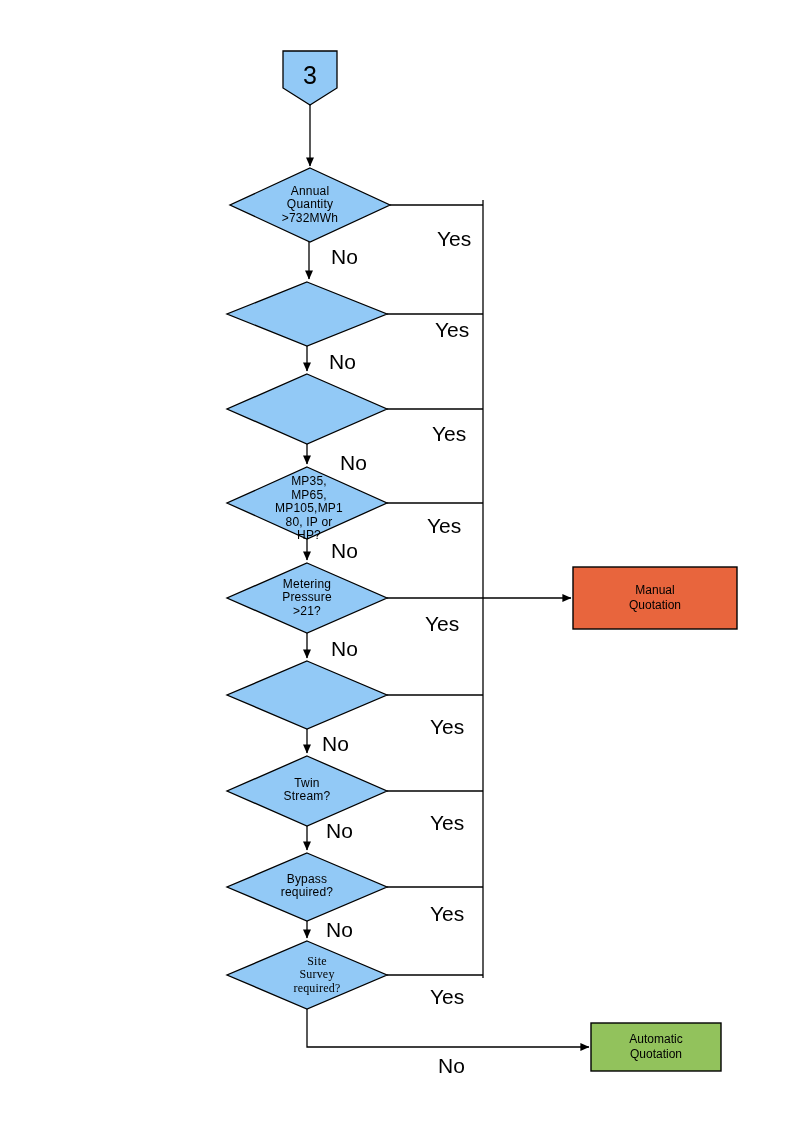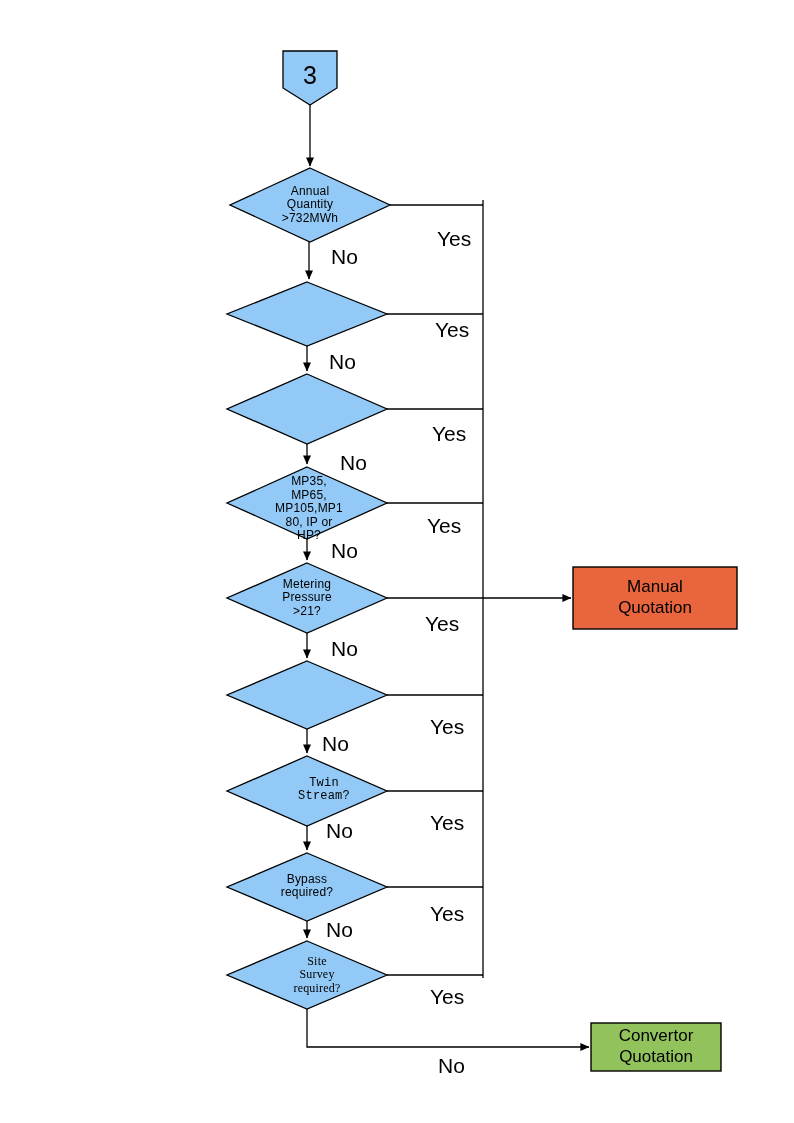--- a/index.html
+++ b/index.html
@@ -37,21 +37,21 @@
     white-space: pre-line;
   }
   .diamond-label {
     font-size: 12px;
     letter-spacing: 0.2px;
   }
   .connector-label {
     font-size: 25px;
   }
   .terminal-label {
-    font-size: 17px;
+    font-size: 12px;
     line-height: 1.22;
   }
   .edge-label {
     position: absolute;
     font-size: 21px;
     color: #000000;
     white-space: nowrap;
   }
 </style>
 </head>
@@ -120,34 +120,34 @@
 MP65,
 MP105,MP1
 80, IP or
 HP?</div>
 
   <div class="shape-text diamond-label" style="left:247px; top:571px; width:120px; height:54px;">Metering
 Pressure
 &gt;21?</div>
 
 
-  <div class="shape-text diamond-label" style="left:264px; top:768px; width:120px; height:44px;font-family:Liberation Mono, monospace;">Twin
+  <div class="shape-text diamond-label" style="left:247px; top:768px; width:120px; height:44px;">Twin
 Stream?</div>
 
   <div class="shape-text diamond-label" style="left:247px; top:864px; width:120px; height:44px;">Bypass
 required?</div>
 
   <div class="shape-text diamond-label" style="left:257px; top:948px; width:120px; height:54px;font-family:Liberation Serif, serif;">Site
 Survey
 required?</div>
 
   <div class="shape-text terminal-label" style="left:573px; top:567px; width:164px; height:62px;">Manual
 Quotation</div>
 
-  <div class="shape-text terminal-label" style="left:591px; top:1023px; width:130px; height:48px;">Convertor
+  <div class="shape-text terminal-label" style="left:591px; top:1023px; width:130px; height:48px;">Automatic
 Quotation</div>
 
   <div class="edge-label" style="left:331px; top:245px;">No</div>
   <div class="edge-label" style="left:329px; top:350px;">No</div>
   <div class="edge-label" style="left:340px; top:451px;">No</div>
   <div class="edge-label" style="left:331px; top:539px;">No</div>
   <div class="edge-label" style="left:331px; top:637px;">No</div>
   <div class="edge-label" style="left:322px; top:732px;">No</div>
   <div class="edge-label" style="left:326px; top:819px;">No</div>
   <div class="edge-label" style="left:326px; top:918px;">No</div>

